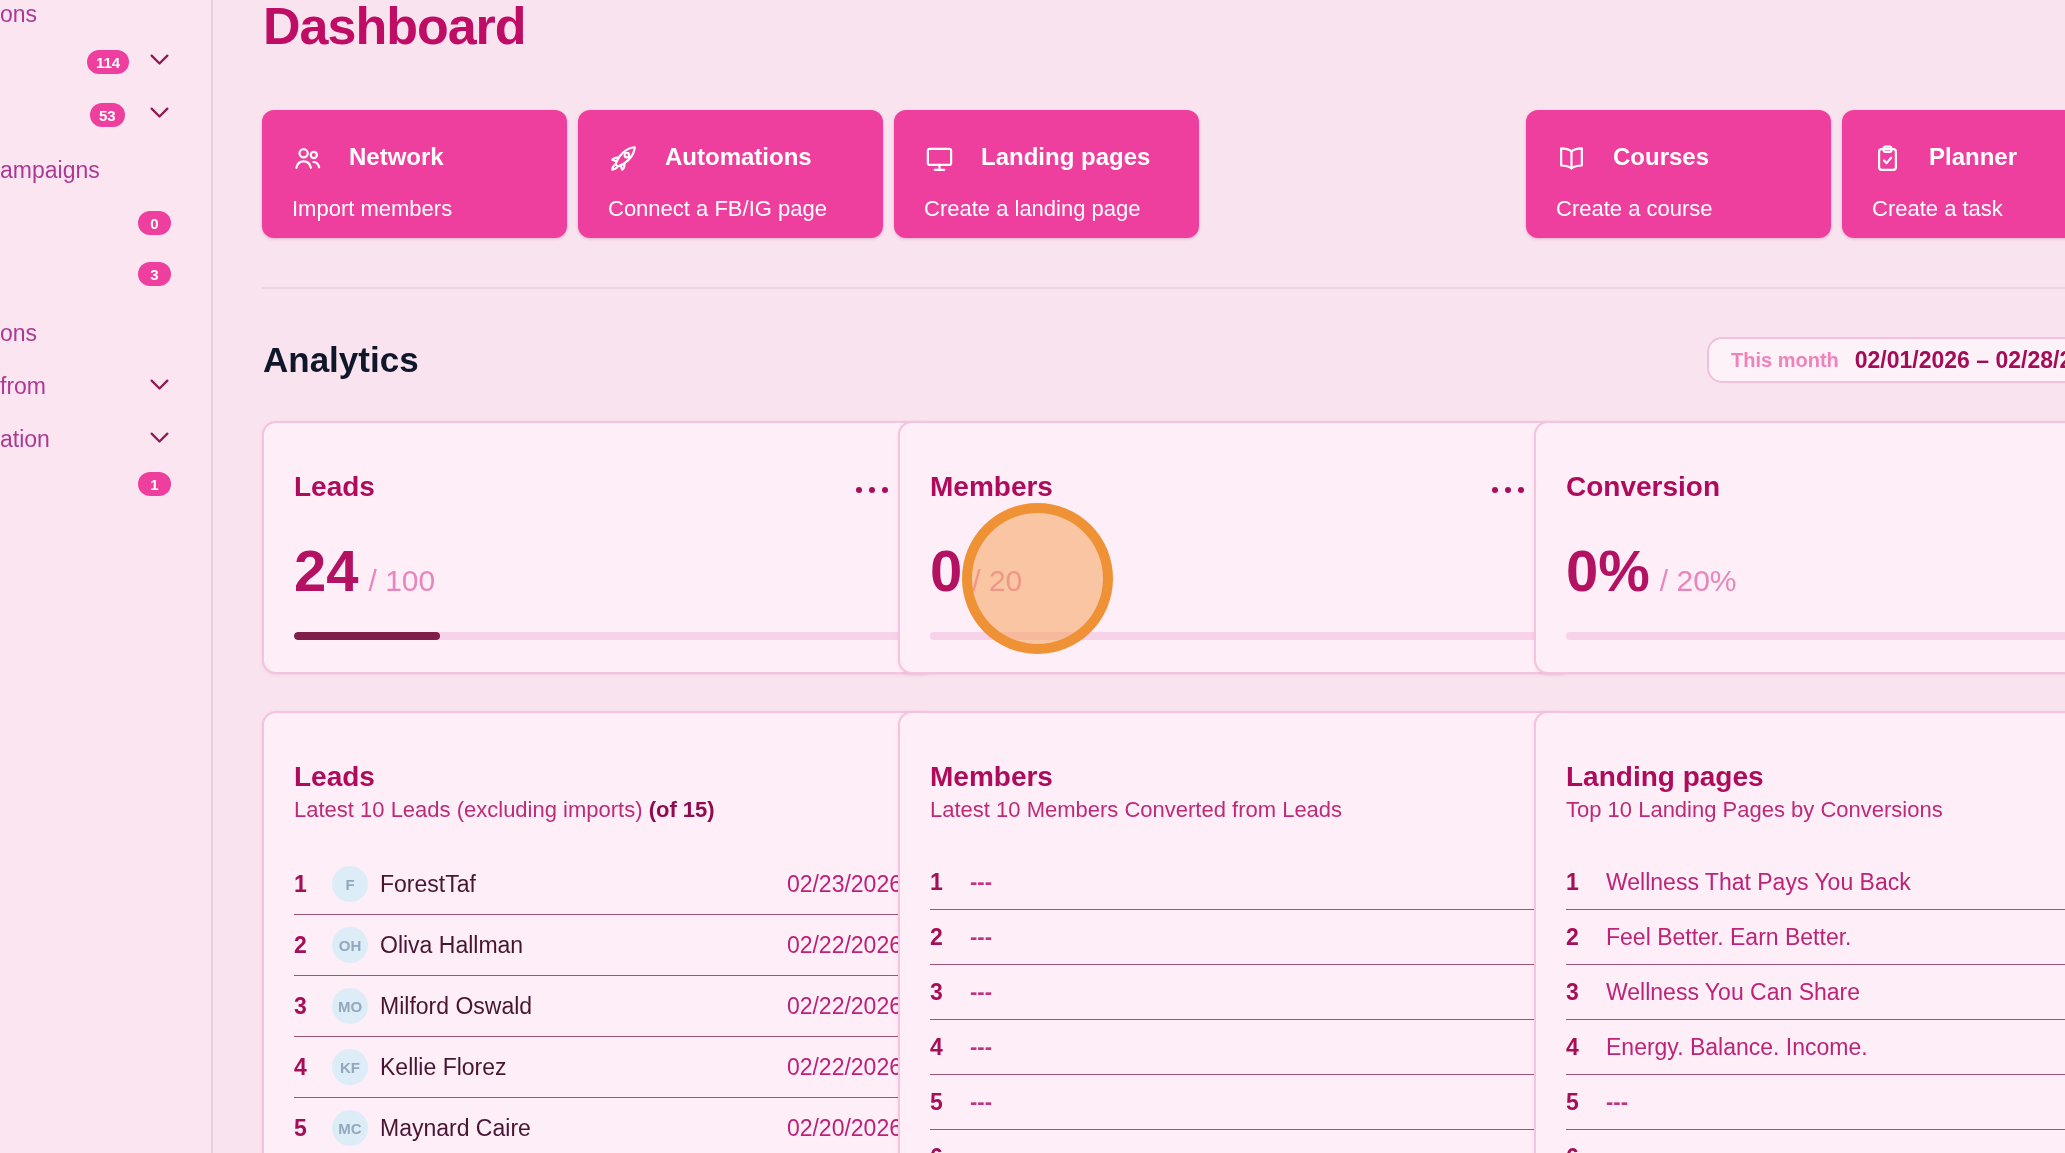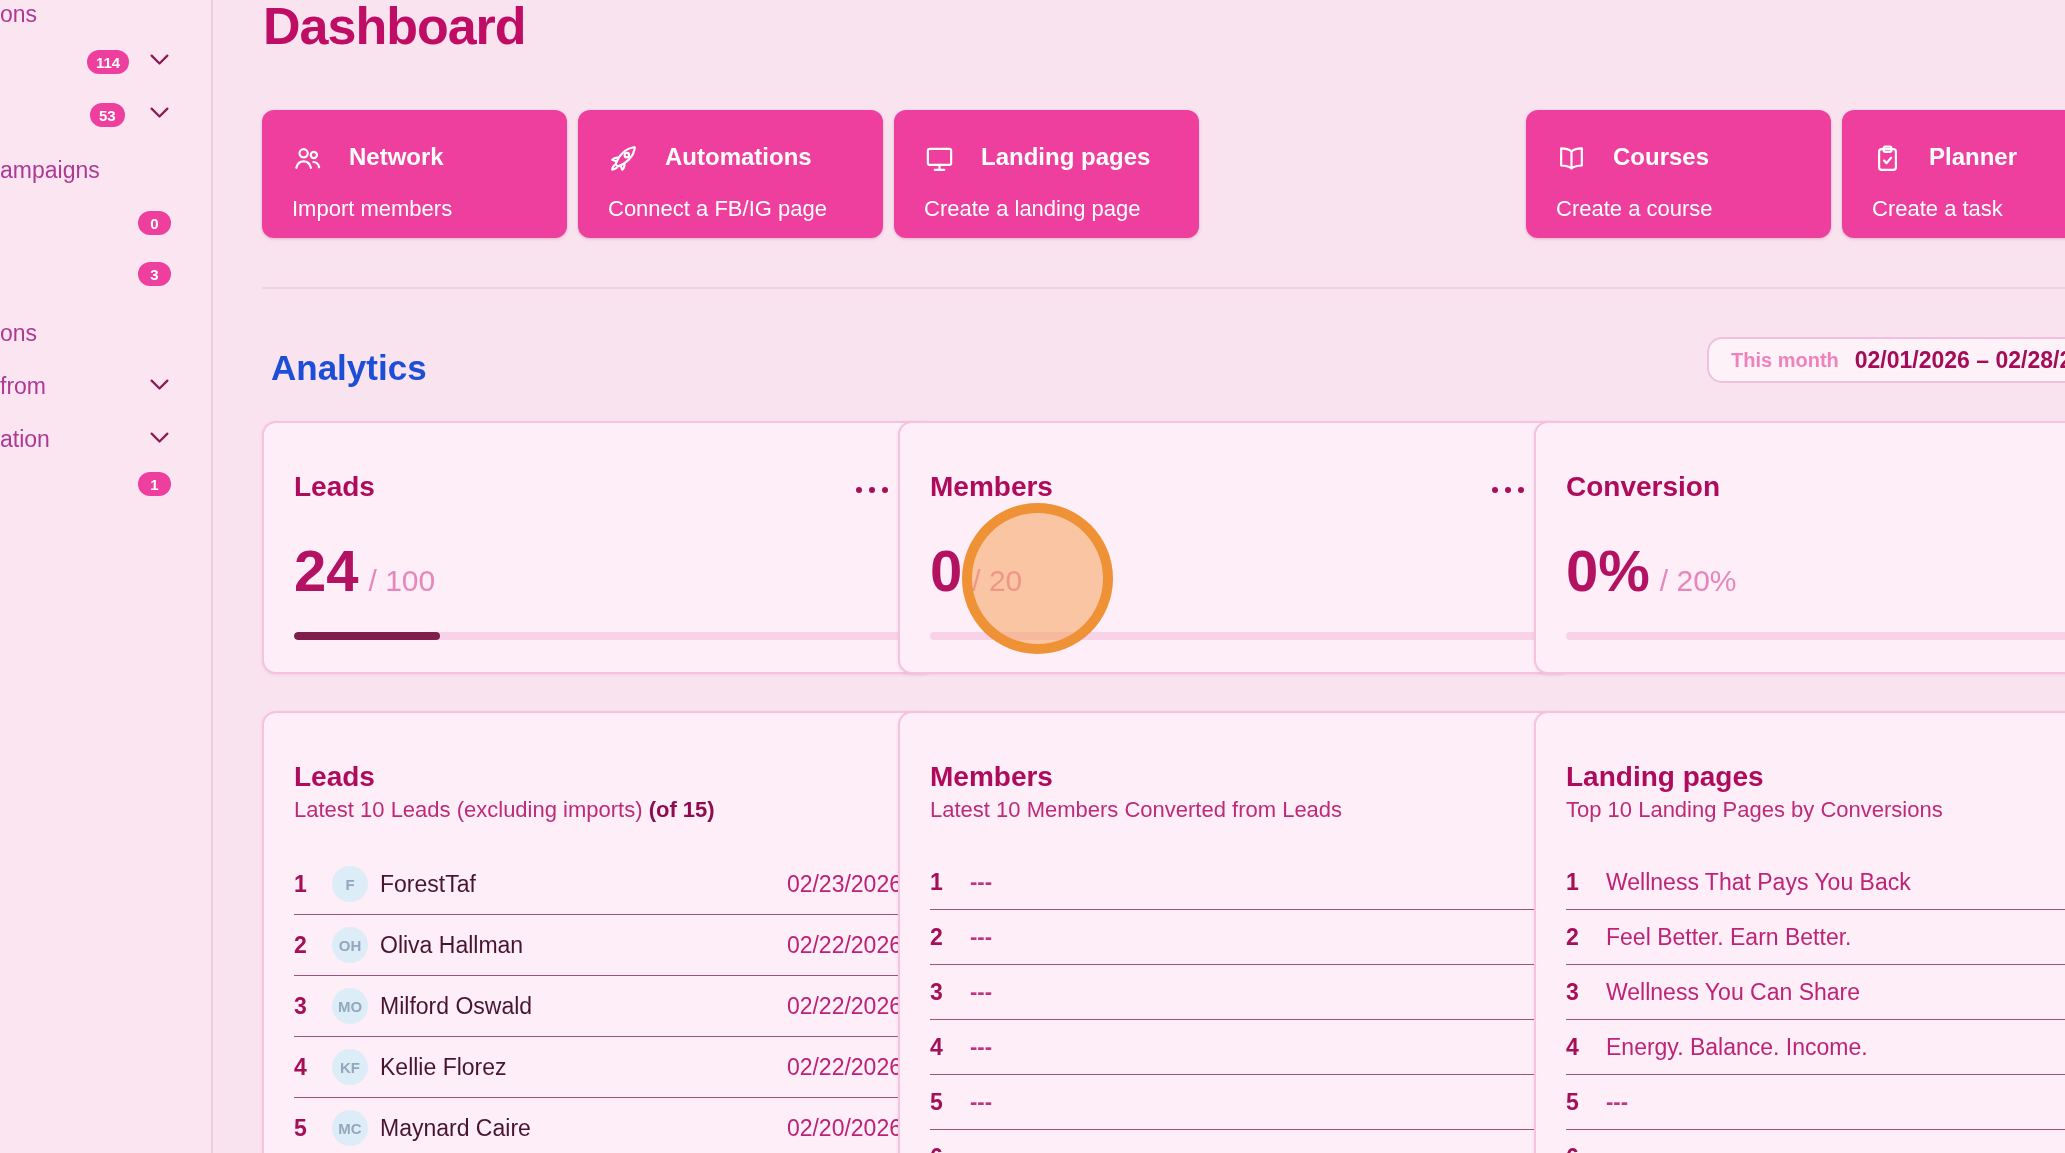--- a/index.html
+++ b/index.html
@@ -18,21 +18,21 @@
               color:#bf0c64;margin:0;letter-spacing:-1px;}
   
   .qa{position:absolute;top:110px;width:305px;height:128px;background:#ee3e9e;border:none;
       border-radius:12px;color:#fff;cursor:pointer;text-align:left;padding:0;box-shadow:0 1px 3px rgba(180,30,110,.25);}
   .qa-head{position:absolute;left:30px;top:33px;display:flex;align-items:flex-start;gap:26px;}
   .qa-head svg{width:31px;height:31px;}
   .qa-title{font-size:24px;font-weight:bold;}
   .qa-sub{position:absolute;left:30px;top:86px;font-size:22px;}
   .rule{position:absolute;left:262px;width:1803px;top:287px;border:none;border-top:2px solid #eed5e3;margin:0;}
   
-  .analytics-title{position:absolute;left:263px;top:340px;font-size:35px;font-weight:bold;color:#1d4ed8;margin:8px;}
+  .analytics-title{position:absolute;left:263px;top:340px;font-size:35px;font-weight:bold;color:#0f172a;margin:0;}
   .period{position:absolute;left:1707px;top:337px;width:430px;height:46px;box-sizing:border-box;
           background:#fdf2f8;border:2px solid #f2c0dc;border-radius:15px;display:flex;
           align-items:center;gap:16px;padding:0 22px;cursor:pointer;white-space:nowrap;}
   .period-label{font-size:20px;font-weight:bold;color:#ef82bb;}
   .period-range{font-size:23px;font-weight:bold;color:#a50c58;}
   
   .card{position:absolute;width:674px;background:#fdeef7;border:2px solid #f4c3de;border-radius:14px;
         box-sizing:border-box;box-shadow:0 1px 3px rgba(190,60,130,.12);}
   .stat{top:421px;height:253px;}
   .listcard{top:711px;height:470px;}

